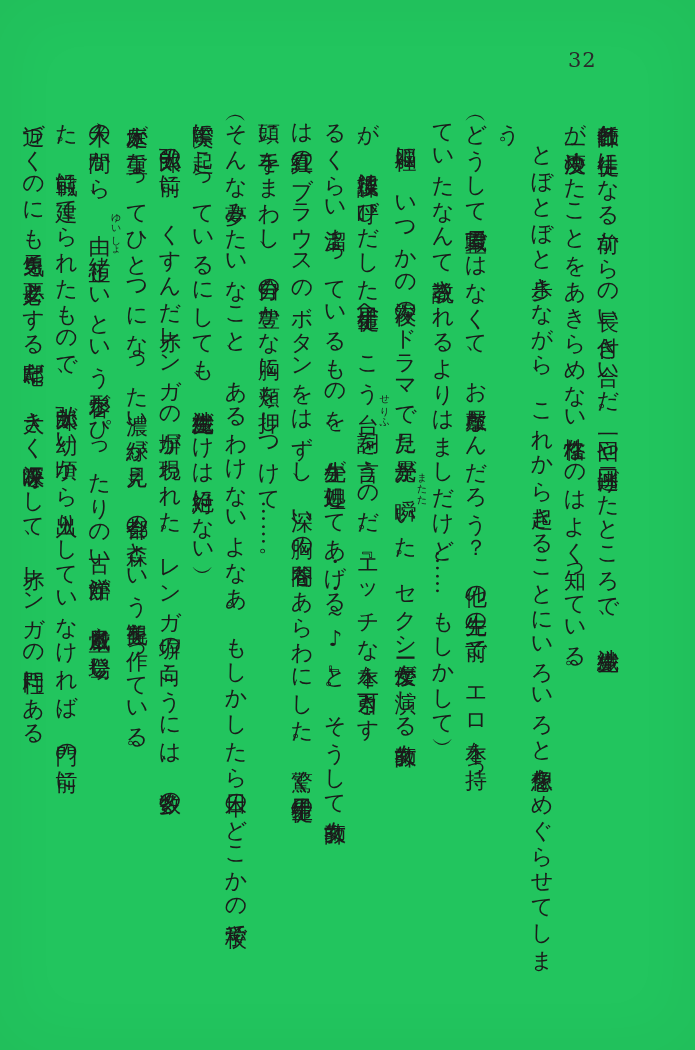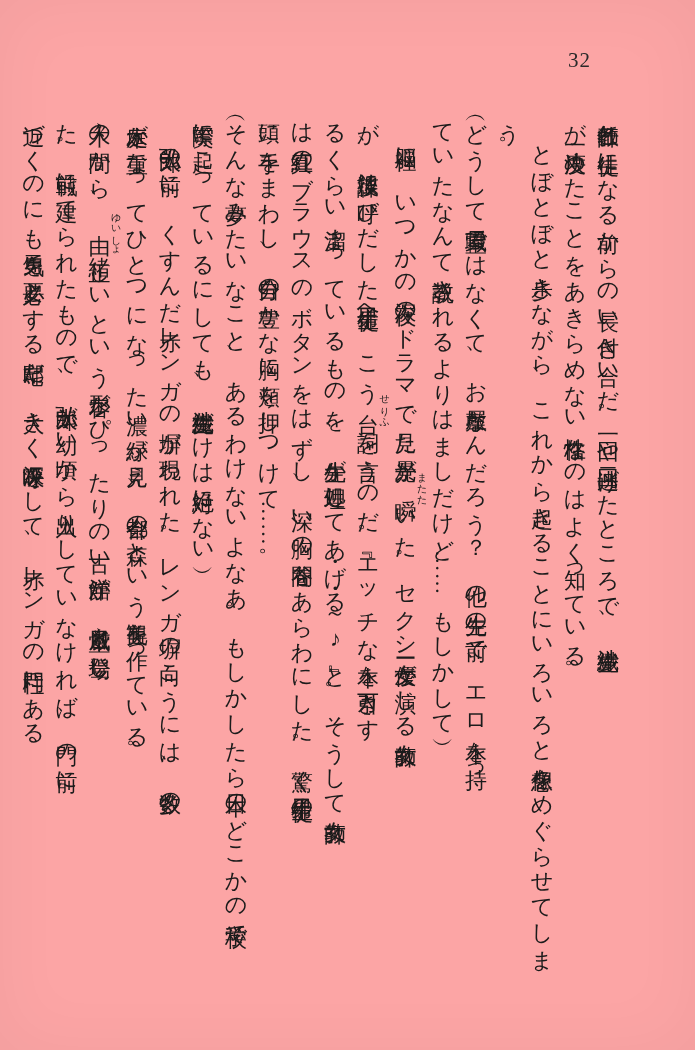--- a/index.html
+++ b/index.html
@@ -49,21 +49,21 @@
   }
   rt {
     font-size: 10px;
     letter-spacing: 0;
     color: #1b1b1b;
   }
 </style>
 </head>
 <body>
 
-<div class="book-page" style="background: #fca5a5; font-family: Liberation Serif, serif;">
+<div class="book-page" style="background: #22c55e;">
   <div class="page-number">32</div>
   <div class="text-block" id="text-block" style="color: rgb(27, 27, 27);">
       <div class="t-col">任教師と生徒になる前からの長い付き合いだ。一回や二回逃げたところで、沙織先生</div>
       <div class="t-col">が一度決めたことをあきらめない性格なのはよく知っている。</div>
       <div class="t-col indent">とぼとぼと歩きながら、これから起きることにいろいろと想像をめぐらせてしまう。</div>
       <div class="t-col">（どうして職員室ではなくて、お屋敷なんだろう？　他の先生の前で、エロ本を持っ</div>
       <div class="t-col">ていたなんて説教されるよりはましだけど……もしかして）</div>
       <div class="t-col indent">脳裡に、いつかの深夜のドラマで見た光景が<ruby>瞬<rt>またた</rt></ruby>いた。セクシー女優が演じる女教師</div>
       <div class="t-col">が、放課後に呼びだした男子生徒へ、こう<ruby>台詞<rt>せりふ</rt></ruby>を言うのだ。『エッチな本を万引きす</div>
       <div class="t-col">るくらい溜まっているものを、先生が処理してあ・げ・る～♪』と。そうして女教師</div>

